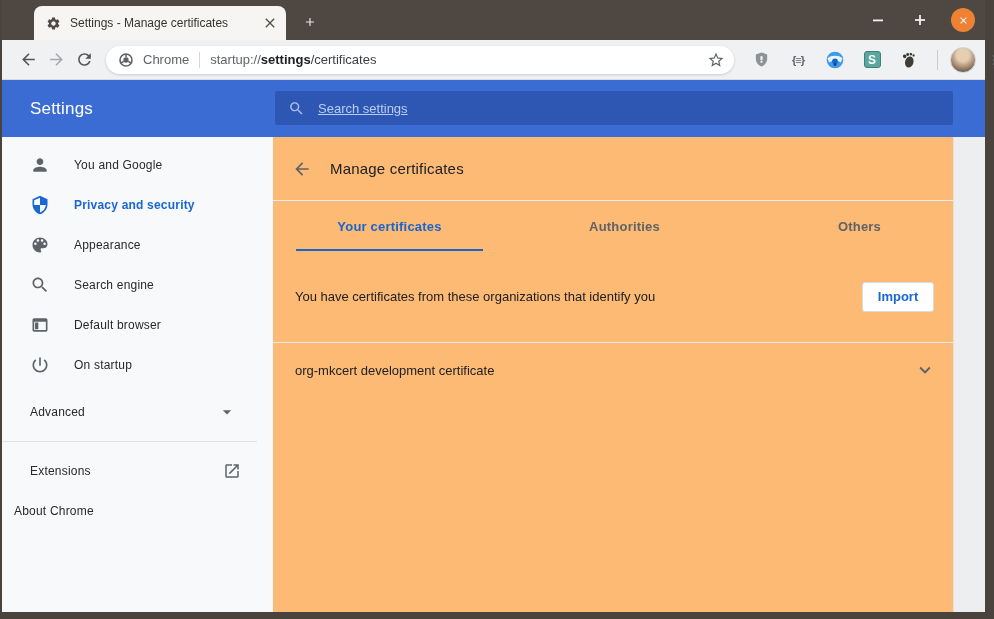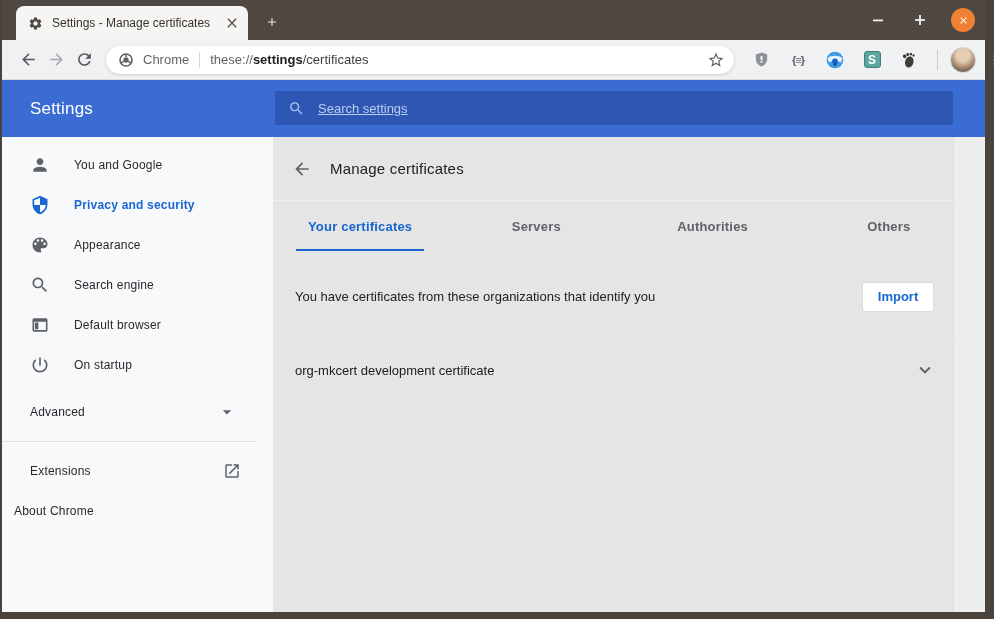--- a/index.html
+++ b/index.html
@@ -5,21 +5,21 @@
   * { box-sizing: border-box; margin: 0; padding: 0; }
   html,body { width: 994px; height: 619px; overflow: hidden; }
   body { font-family: "Liberation Sans", sans-serif; }
 
   .window { position: relative; width: 994px; height: 619px; background: #4a433d; }
   .ui { position: absolute; left: 2px; right: 9px; top: 0; bottom: 7px;
         display: flex; flex-direction: column; background: #fff; }
 
   
   .tabstrip { height: 40px; background: #4e4742; display: flex; align-items: flex-end; flex: none; }
-  .tab { margin-left: 14px; width: 232px; height: 34px; background: #f6f5f3;
+  .tab { margin-left: 32px; width: 252px; height: 34px; background: #f6f5f3;
          border-radius: 8px 8px 0 0; display: flex; align-items: center; padding: 0 8px 0 12px; }
   .tab-gear { width: 15px; height: 15px; color: #4e4a45; flex: none; }
   .tab-label { font-size: 12px; color: #36322d; margin-left: 9px; flex: 1;
                white-space: nowrap; overflow: hidden; }
   .tclose { width: 16px; height: 16px; color: #55504a; flex: none; cursor: pointer; }
   .newtab { width: 28px; height: 28px; margin: 0 0 4px 10px; display: flex;
             align-items: center; justify-content: center; color: #e9e6e2; border-radius: 50%; }
   .newtab svg { width: 14px; height: 14px; }
   .wctrl { margin-left: auto; display: flex; align-items: center; height: 100%;
            padding-right: 10px; gap: 20px; }
@@ -87,21 +87,21 @@
   .srow-adv .slabel { margin-left: 0; }
   .srow-adv svg { width: 20px; height: 20px; color: #5f6368; }
   .sdivider { margin-top: 9px; border-top: 1px solid #e0e2e5; margin-right: 16px; }
   .srow-link { margin-top: 9px; height: 40px; display: flex; align-items: center;
                justify-content: space-between; padding: 0 32px 0 28px; cursor: pointer; }
   .srow-link .slabel { margin-left: 0; }
   .srow-link svg { width: 18px; height: 18px; color: #5f6368; }
   .srow-about { height: 40px; display: flex; align-items: center; padding-left: 12px; cursor: pointer; text-align: center; }
   .srow-about .slabel { margin-left: 0; }
 
-  .card { width: 680px; background: #e5e5e5; flex: none; display: flex; flex-direction: column; }
+  .card { width: 680px; background: #fdba74; flex: none; display: flex; flex-direction: column; }
   .title-row { height: 64px; display: flex; align-items: center; padding-left: 17px;
                border-bottom: 1px solid #ebedef; flex: none; }
   .backbtn { width: 24px; height: 24px; color: #5f6368; display: flex; align-items: center;
              justify-content: center; }
   .backbtn svg { width: 20px; height: 20px; }
   .page-title { margin-left: 16px; font-size: 15px; color: #202124; letter-spacing: .2px; }
   .ctabs { height: 50px; display: flex; margin-left: 23px; width: 657px; flex: none; gap: 48px; }
   .ctab { flex: 1; display: flex; align-items: center; justify-content: center;
           font-size: 13px; font-weight: 700; color: #5f6368; letter-spacing: .2px;
           position: relative; cursor: pointer; }
@@ -179,21 +179,21 @@
           </svg>
       </div>
       <div class="omnibox">
         <svg class="omni-page-icon" viewBox="0 0 24 24">
             <circle cx="12" cy="12" r="9" fill="none" stroke="currentColor" stroke-width="2.4"></circle>
             <circle cx="12" cy="12" r="4" fill="currentColor"></circle>
             <path d="M12 3 L12 8 M4.5 16.5 L8.6 14 M19.5 16.5 L15.4 14" stroke="currentColor" stroke-width="2.2" fill="none"></path>
           </svg>
         <span class="site-label">Chrome</span>
         <span class="omni-sep"></span>
-        <span class="url"><span class="scheme">these://</span><span class="host">settings</span><span class="path">/certificates</span></span>
+        <span class="url"><span class="scheme">startup://</span><span class="host">settings</span><span class="path">/certificates</span></span>
         <svg class="omni-star" viewBox="0 0 24 24" fill="currentColor">
             <path d="M22 9.24l-7.19-.62L12 2 9.19 8.63 2 9.24l5.46 4.73L5.82 21 12 17.27 18.18 21l-1.63-7.03L22 9.24zM12 15.4l-3.76 2.27 1-4.28-3.32-2.88 4.38-.38L12 6.1l1.71 4.04 4.38.38-3.32 2.88 1 4.28L12 15.4z"></path>
           </svg>
       </div>
       <div class="extrow">
         <div class="extbtn">
           <svg class="ext-shield" viewBox="0 0 24 24" fill="currentColor">
               <path d="M12 2 L20 5 v6 c0 5-3.4 9.4-8 11-4.6-1.6-8-6-8-11 V5 z"></path>
               <rect x="10.4" y="7" width="3.2" height="6" rx="1.4" fill="#f0f1f3"></rect>
               <circle cx="12" cy="15.2" r="1.6" fill="#f0f1f3"></circle>
@@ -305,21 +305,20 @@
         <div class="title-row">
           <div class="backbtn">
             <svg viewBox="0 0 24 24" fill="currentColor">
                 <path d="M20 11H7.83l5.59-5.59L12 4l-8 8 8 8 1.41-1.41L7.83 13H20v-2z"></path>
               </svg>
           </div>
           <span class="page-title">Manage certificates</span>
         </div>
         <div class="ctabs">
           <div class="ctab active">Your certificates</div>
-          <div class="ctab">Servers</div>
           <div class="ctab">Authorities</div>
           <div class="ctab">Others</div>
         </div>
         <div class="desc-row">
           <span class="desc-text">You have certificates from these organizations that identify you</span>
           <button class="import-btn">Import</button>
         </div>
         <div class="cert-row">
           <span class="cert-name">org-mkcert development certificate</span>
           <svg class="chev" viewBox="0 0 24 24" fill="currentColor">

